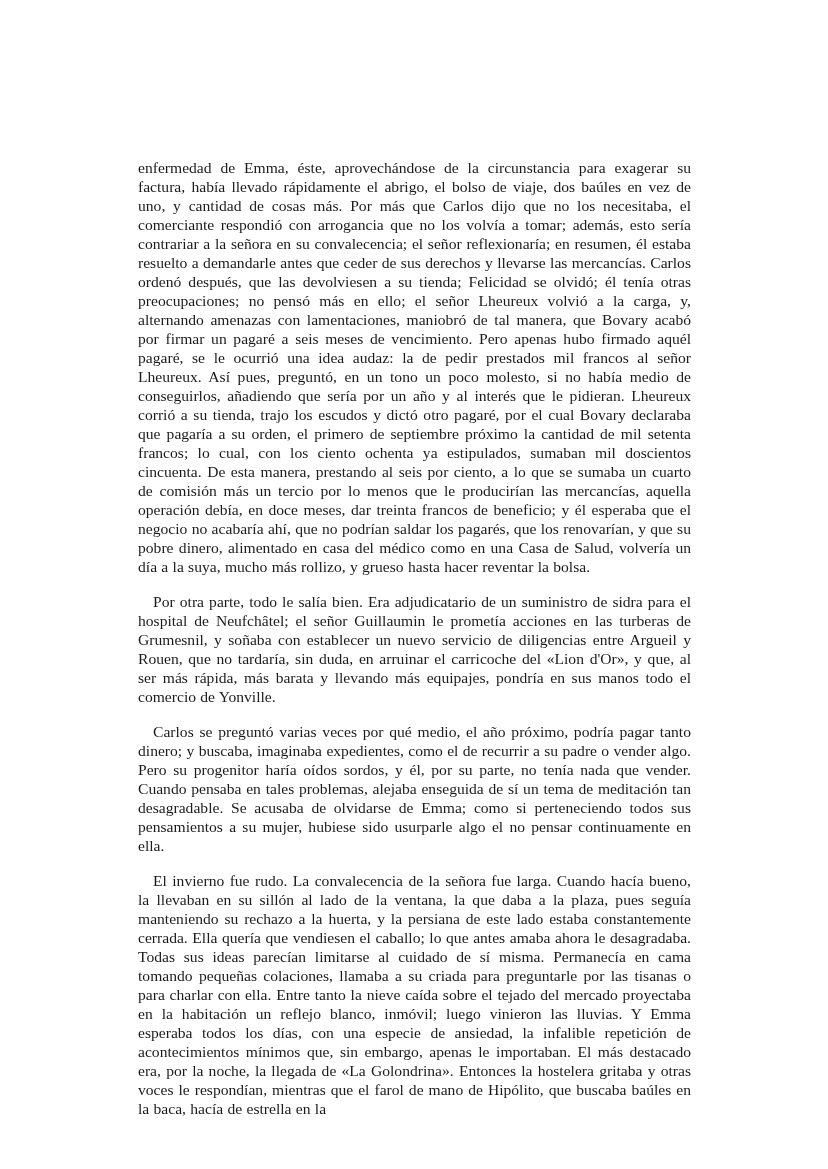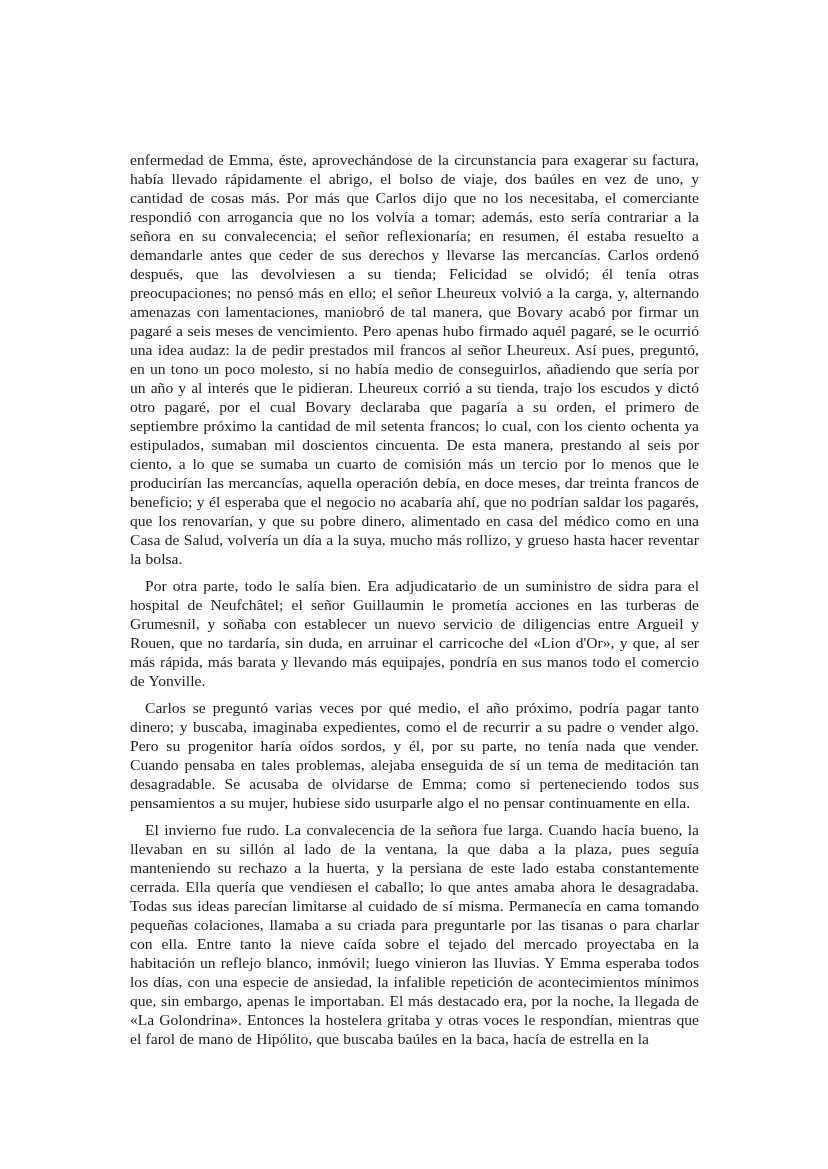--- a/index.html
+++ b/index.html
@@ -19,21 +19,21 @@
       background: #ffffff;
       overflow: hidden;
     }
     .text-block {
       position: absolute;
       left: 122px;
       top: 142px;
       width: 585px;
     }
     .text-block p {
-      margin: 8px;
+      margin: 16px;
       padding: 0;
       text-align: justify;
       font-size: 15.6px;
       line-height: 19px;
       color: #1b1b1b;
       word-spacing: 0.4px;
     }
     .text-block p.indent {
       text-indent: 15px;
     }

